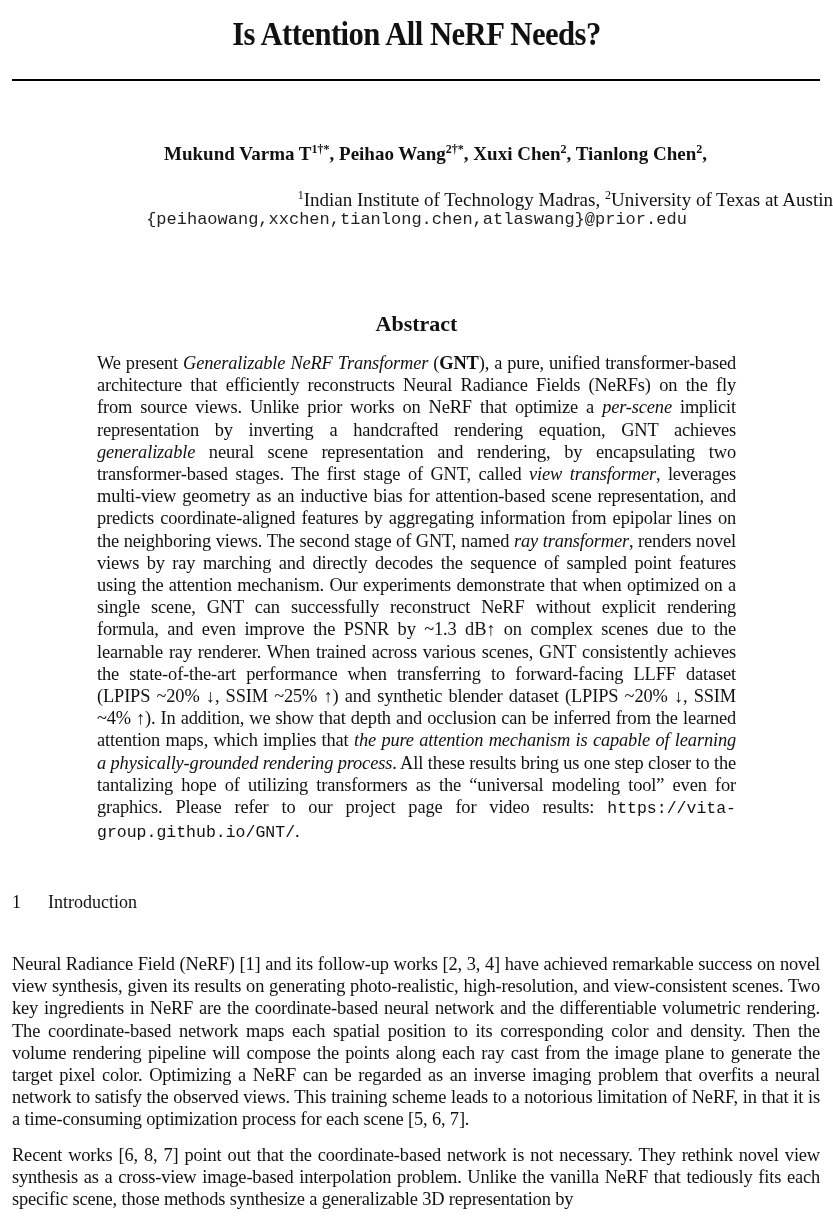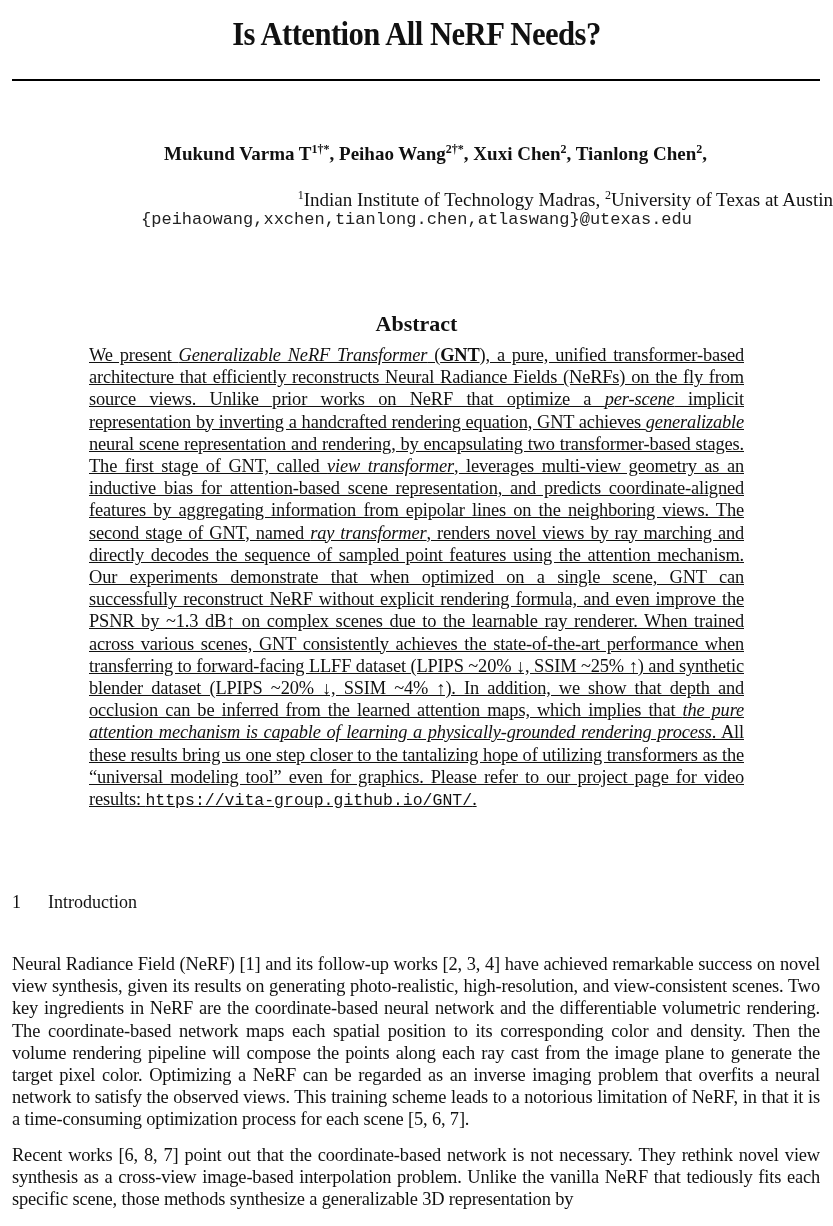--- a/index.html
+++ b/index.html
@@ -34,21 +34,21 @@
   .emails .sep { font-family: "Liberation Serif", serif; }
   .abs-head {
     position: absolute; left: 0; top: 310px; width: 833px; text-align: center;
     font-weight: bold; font-size: 22px; line-height: 28px;
   }
   .abstract {
     position: absolute; left: 85px; top: 340px; width: 663px;
     font-size: 18.4px; line-height: 22.2px; text-align: justify;
     letter-spacing: -0.15px;
   }
-  .abstract p { margin: 4px; text-decoration: underline; }
+  .abstract p { margin: 12px; }
   .mono { font-family: "Liberation Mono", "DejaVu Sans Mono", monospace; font-size: 16.5px; letter-spacing: 0; }
   .sec-head {
     position: absolute; left: 12px; top: 888px; font-weight: normal; font-size: 18px; line-height: 28px;
   }
   .sec-head .num { display: inline-block; width: 36px; }
   .intro {
     position: absolute; left: 12px; top: 940px; width: 808px;
     font-size: 18.4px; line-height: 22.2px; text-align: justify; letter-spacing: -0.15px;
   }
   .intro p { margin: 13px 0 8px 0; }
@@ -67,21 +67,21 @@
     <span>Tianlong Chen</span><sup>2</sup>,
   </div>
 </div>
 
 <div class="affil">
   <sup>1</sup><span>Indian Institute of Technology Madras</span>,
   <sup>2</sup><span>University of Texas at Austin</span>
 </div>
 
 <div class="emails">
-  <div>{peihaowang,xxchen,tianlong.chen,atlaswang}@utexas.edu</div>
+  <div>{peihaowang,xxchen,tianlong.chen,atlaswang}@prior.edu</div>
 </div>
 
 <div class="abs-head">Abstract</div>
 <div class="abstract">
   <p id="abstract-text"><span>We present </span><em>Generalizable NeRF Transformer</em><span> (</span><strong>GNT</strong><span>), a pure, unified transformer-based architecture that efficiently reconstructs Neural Radiance Fields (NeRFs) on the fly from source views.  Unlike prior works on NeRF that optimize a </span><em>per-scene</em><span> implicit representation by inverting a handcrafted rendering equation, GNT achieves </span><em>generalizable</em><span> neural scene representation and rendering, by encapsulating two transformer-based stages.  The first stage of GNT, called </span><em>view transformer</em><span>, leverages multi-view geometry as an inductive bias for attention-based scene representation, and predicts coordinate-aligned features by aggregating information from epipolar lines on the neighboring views. The second stage of GNT, named </span><em>ray transformer</em><span>, renders novel views by ray marching and directly decodes the sequence of sampled point features using the attention mechanism. Our experiments demonstrate that when optimized on a single scene, GNT can successfully reconstruct NeRF without explicit rendering formula, and even improve the PSNR by ~1.3 dB↑ on complex scenes due to the learnable ray renderer. When trained across various scenes, GNT consistently achieves the state-of-the-art performance when transferring to forward-facing LLFF dataset (LPIPS ~20% ↓, SSIM ~25% ↑) and synthetic blender dataset (LPIPS ~20% ↓, SSIM ~4% ↑). In addition, we show that depth and occlusion can be inferred from the learned attention maps, which implies that </span><em>the pure attention mechanism is capable of learning a physically-grounded rendering process</em><span>. All these results bring us one step closer to the tantalizing hope of utilizing transformers as the “universal modeling tool” even for graphics. Please refer to our project page for video results: </span><span class="mono">https://vita-group.github.io/GNT/</span><span>.</span></p>
 </div>
 
 <div class="sec-head">
   <span class="num">1</span><span>Introduction</span>
 </div>

